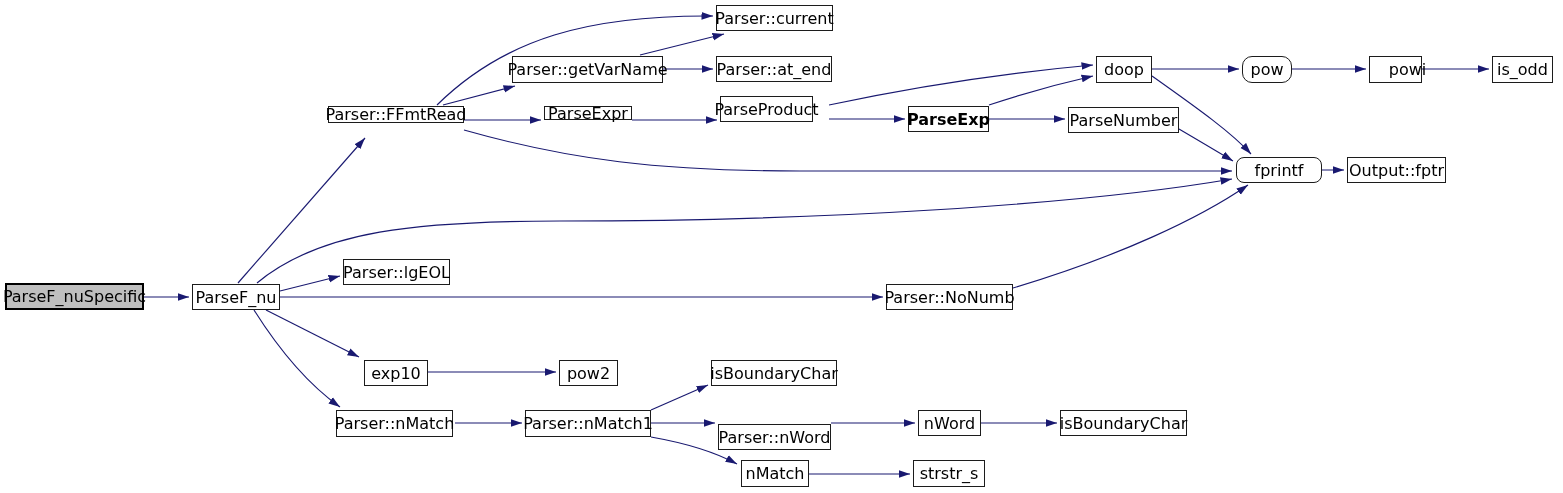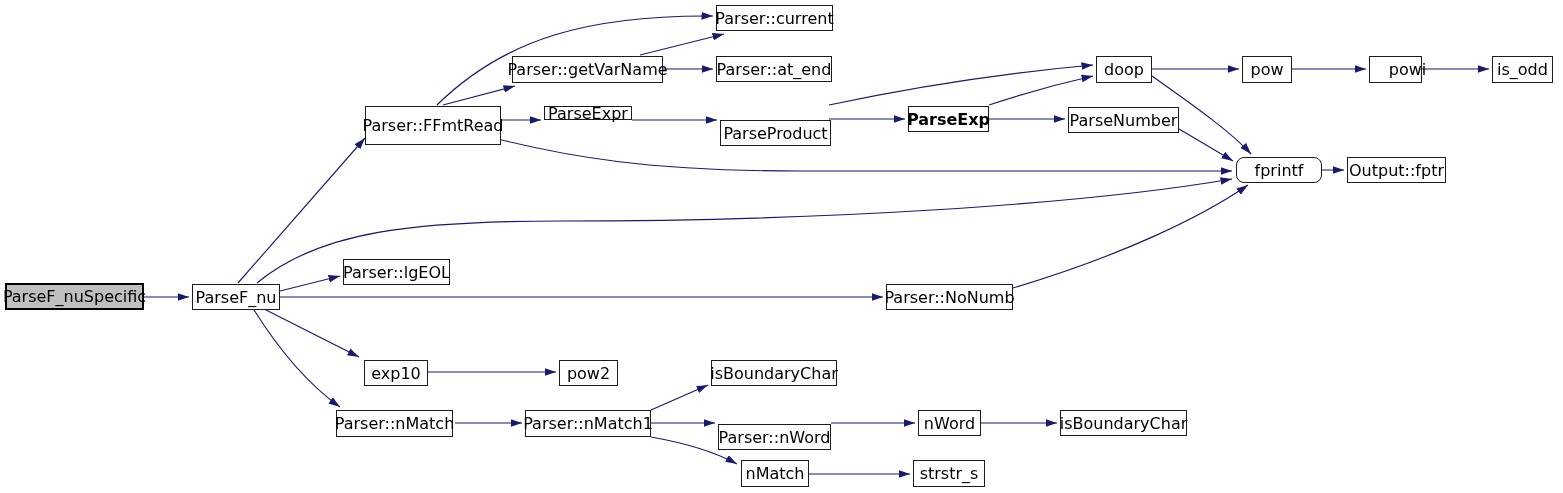--- a/index.html
+++ b/index.html
@@ -71,48 +71,48 @@
         <path d="M809,474 L910,474" class="edge" stroke="#191970" marker-end="url(#arrowhead)"></path>
       </g>
   </svg>
   <div id="node-layer">
       <div class="node root" style="left: 5px; top: 283px; width: 139px; height: 27px;">
         <span>ParseF_nuSpecific</span>
       </div>
       <div class="node" style="left: 192px; top: 284px; width: 88px; height: 26px;">
         <span>ParseF_nu</span>
       </div>
-      <div class="node" style="left: 328px; top: 106px; width: 136px; height: 39px; margin-left: 37px;">
+      <div class="node" style="left: 328px; top: 106px; width: 136px; height: 17px;">
         <span>Parser::FFmtRead</span>
       </div>
       <div class="node" style="left: 512px; top: 56px; width: 151px; height: 27px;">
         <span>Parser::getVarName</span>
       </div>
       <div class="node" style="left: 716px; top: 5px; width: 117px; height: 26px;">
         <span>Parser::current</span>
       </div>
       <div class="node" style="left: 716px; top: 56px; width: 116px; height: 26px;">
         <span>Parser::at_end</span>
       </div>
       <div class="node" style="left: 544px; top: 106px; width: 88px; height: 14px;">
         <span>ParseExpr</span>
       </div>
-      <div class="node" style="left: 720px; top: 120px; width: 111px; height: 26px;">
+      <div class="node" style="left: 720px; top: 96px; width: 93px; height: 26px;">
         <span>ParseProduct</span>
       </div>
       <div class="node" style="left: 908px; top: 106px; width: 81px; height: 26px; font-weight: bold;">
         <span>ParseExp</span>
       </div>
       <div class="node" style="left: 1068px; top: 107px; width: 111px; height: 26px;">
         <span>ParseNumber</span>
       </div>
       <div class="node" style="left: 1096px; top: 56px; width: 56px; height: 27px;">
         <span>doop</span>
       </div>
-      <div class="node" style="left: 1242px; top: 56px; width: 50px; height: 27px;">
+      <div class="node" style="left: 1242px; top: 56px; width: 50px; height: 27px; border-radius: 10px;">
         <span>pow</span>
       </div>
       <div class="node" style="left: 1369px; top: 56px; width: 53px; height: 27px; padding-left: 24px;">
         <span>powi</span>
       </div>
       <div class="node" style="left: 1492px; top: 56px; width: 61px; height: 27px;">
         <span>is_odd</span>
       </div>
       <div class="node" style="left: 1236px; top: 157px; width: 86px; height: 26px; border-radius: 8px;">
         <span>fprintf</span>

